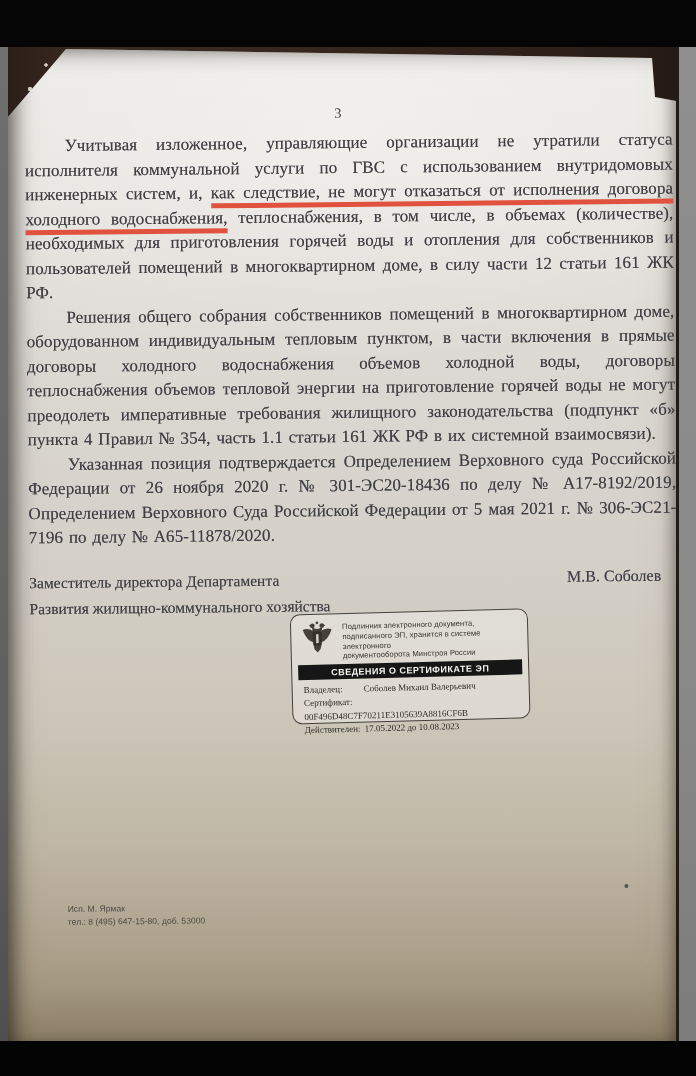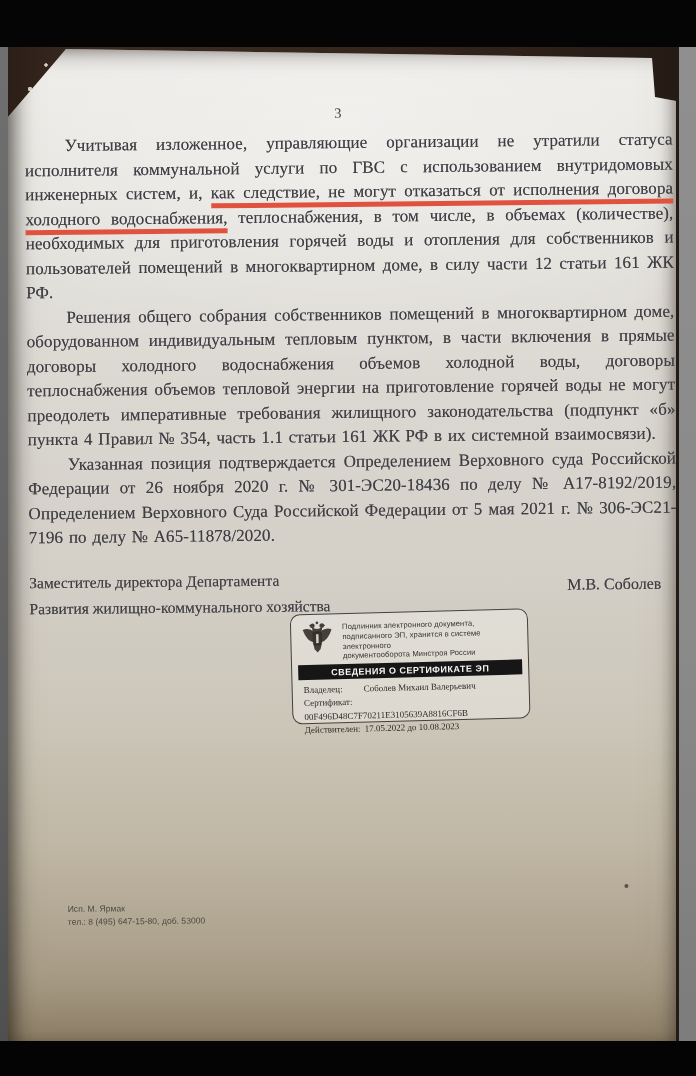--- a/index.html
+++ b/index.html
@@ -45,21 +45,21 @@
     font-size:17px; line-height:24.5px; color:var(--ink); text-align:justify;
     letter-spacing:0.1px; word-spacing:0.08em;
     text-shadow:0 0 0.6px rgba(62,61,68,0.65); }
   .body-text p { margin:0; text-indent:40px; }
   .marker-underline { border-bottom:5px solid var(--marker); padding-bottom:1px; }
 
   .signature-row { position:absolute; top:520px; left:20px; width:632px;
     display:flex; justify-content:space-between; color:var(--ink);
     text-shadow:0 0 0.6px rgba(62,61,68,0.6); }
   .sig-left { font-size:15.5px; line-height:25.5px; }
-  .sig-name { font-size:16px; margin-top:11px; white-space:nowrap; }
+  .sig-name { font-size:16px; margin-top:3px; white-space:nowrap; }
 
   .stamp { position:absolute; left:281px; top:565px; width:238px; height:110px;
     border:1.6px solid #44423e; border-radius:10px; transform:rotate(-0.9deg);
     background:rgba(252,252,250,0.35); color:var(--stamp-ink); }
   .stamp-top { display:flex; gap:8px; padding:5px 8px 2px 9px; align-items:flex-start; }
   .emblem { width:34px; height:40px; flex:0 0 auto; }
   .stamp-header { font-family:"Liberation Sans", sans-serif; font-size:7.6px;
     line-height:9.8px; padding-top:3px; color:#35322d; letter-spacing:0.1px; }
   .stamp-title { margin:1px 6px 0 6px; background:var(--bar-bg); color:var(--bar-text);
     font-family:"Liberation Sans", sans-serif; font-weight:bold; font-size:9px;

